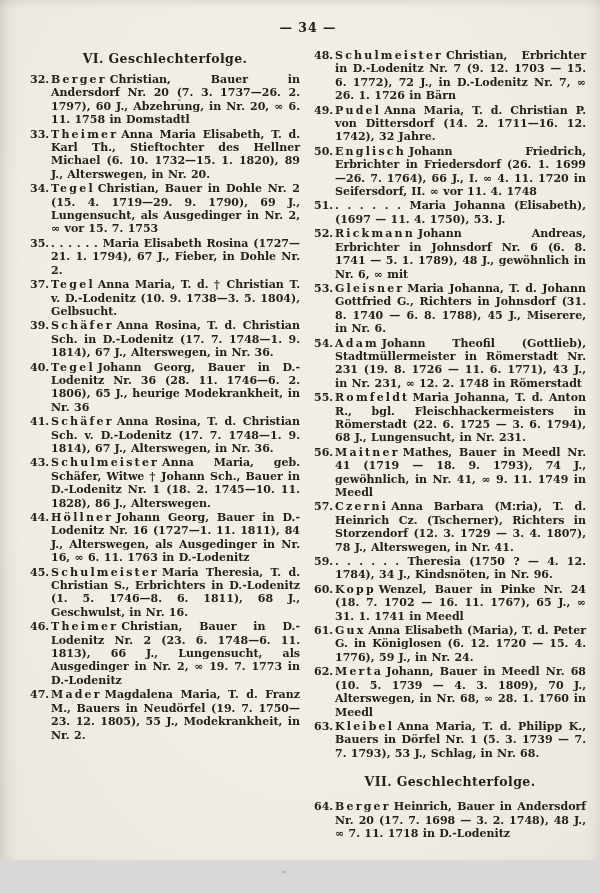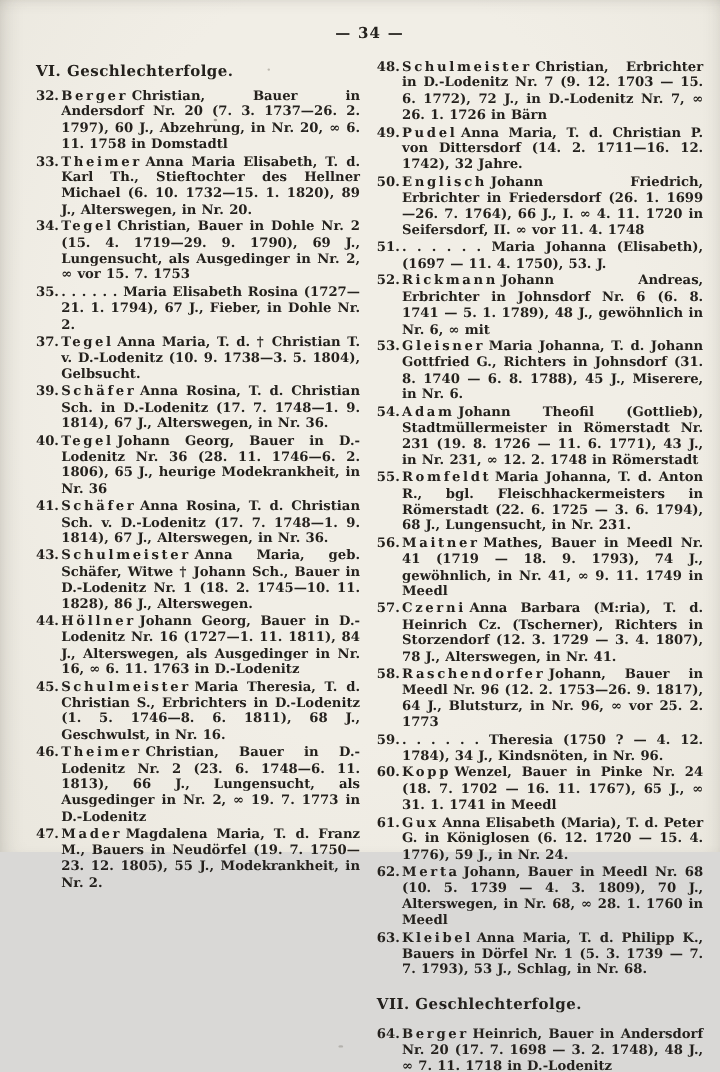--- a/index.html
+++ b/index.html
@@ -6,21 +6,21 @@
     --paper:#f1eee6; --paper-deep:#eae7de; --ink:#24211d; --edge:#d9d8d6;
   }
   html,body{margin:0;padding:0;}
   body{
     width:600px;height:893px;overflow:hidden;
     background:var(--edge);
     font-family:"DejaVu Serif","Liberation Serif",serif;
   }
   .page{
     position:relative;
-    width:600px;height:710px;
+    width:600px;height:860px;
     background:radial-gradient(ellipse at 50% 42%, var(--paper) 55%, var(--paper-deep) 100%);
     box-shadow:inset 14px 0 20px -16px rgba(60,55,45,.30),
                inset -12px 0 18px -16px rgba(60,55,45,.22),
                inset 0 10px 16px -14px rgba(60,55,45,.20);
     color:var(--ink);
     box-sizing:border-box;
     padding:20px 14px 0 30px;
   }
   .page-number{
     text-align:center;
@@ -29,21 +29,21 @@
     margin-bottom:14px;
   }
   .columns{
     display:flex;
     gap:14px;
   }
   .col{width:270px;}
   .col.right{width:272px;}
   .section-heading{
     margin:2px 0 7px 0;
-    text-align:left;
+    text-align:center;
     font-size:12.5px;
     font-weight:bold;
     letter-spacing:.4px;
   }
   .section-heading.vii{margin:14px 0 11px 0;}
   .entry{
     font-size:11px;
     font-weight:bold;
     line-height:13.4px;
     text-align:justify;
@@ -127,21 +127,20 @@
   <div class="entry"><span class="num">53.</span><span class="sperr">Gleisner</span><span class="rest">Maria Johanna, T. d. Johann Gottfried G., Richters in Johnsdorf (31. 8. 1740 — 6. 8. 1788), 45 J., Miserere, in Nr. 6.</span></div>
 
   <div class="entry"><span class="num">54.</span><span class="sperr">Adam</span><span class="rest">Johann Theofil (Gottlieb), Stadtmüllermeister in Römerstadt Nr. 231 (19. 8. 1726 — 11. 6. 1771), 43 J., in Nr. 231, ∞ 12. 2. 1748 in Römerstadt</span></div>
 
   <div class="entry"><span class="num">55.</span><span class="sperr">Romfeldt</span><span class="rest">Maria Johanna, T. d. Anton R., bgl. Fleischhackermeisters in Römerstadt (22. 6. 1725 — 3. 6. 1794), 68 J., Lungensucht, in Nr. 231.</span></div>
 
   <div class="entry"><span class="num">56.</span><span class="sperr">Maitner</span><span class="rest">Mathes, Bauer in Meedl Nr. 41 (1719 — 18. 9. 1793), 74 J., gewöhnlich, in Nr. 41, ∞ 9. 11. 1749 in Meedl</span></div>
 
   <div class="entry"><span class="num">57.</span><span class="sperr">Czerni</span><span class="rest">Anna Barbara (M:ria), T. d. Heinrich Cz. (Tscherner), Richters in Storzendorf (12. 3. 1729 — 3. 4. 1807), 78 J., Alterswegen, in Nr. 41.</span></div>
 
-  <div class="entry"><span class="num">58.</span><span class="sperr">Raschendorfer</span><span class="rest">Johann, Bauer in Meedl Nr. 96 (12. 2. 1753—26. 9. 1817), 64 J., Blutsturz, in Nr. 96, ∞ vor 25. 2. 1773</span></div>
 
   <div class="entry"><span class="num">59.</span><span class="rest">. . . . . . Theresia (1750 ? — 4. 12. 1784), 34 J., Kindsnöten, in Nr. 96.</span></div>
 
   <div class="entry"><span class="num">60.</span><span class="sperr">Kopp</span><span class="rest">Wenzel, Bauer in Pinke Nr. 24 (18. 7. 1702 — 16. 11. 1767), 65 J., ∞ 31. 1. 1741 in Meedl</span></div>
 
   <div class="entry"><span class="num">61.</span><span class="sperr">Gux</span><span class="rest">Anna Elisabeth (Maria), T. d. Peter G. in Königlosen (6. 12. 1720 — 15. 4. 1776), 59 J., in Nr. 24.</span></div>
 
   <div class="entry"><span class="num">62.</span><span class="sperr">Merta</span><span class="rest">Johann, Bauer in Meedl Nr. 68 (10. 5. 1739 — 4. 3. 1809), 70 J., Alterswegen, in Nr. 68, ∞ 28. 1. 1760 in Meedl</span></div>
 
   <div class="entry"><span class="num">63.</span><span class="sperr">Kleibel</span><span class="rest">Anna Maria, T. d. Philipp K., Bauers in Dörfel Nr. 1 (5. 3. 1739 — 7. 7. 1793), 53 J., Schlag, in Nr. 68.</span></div>

